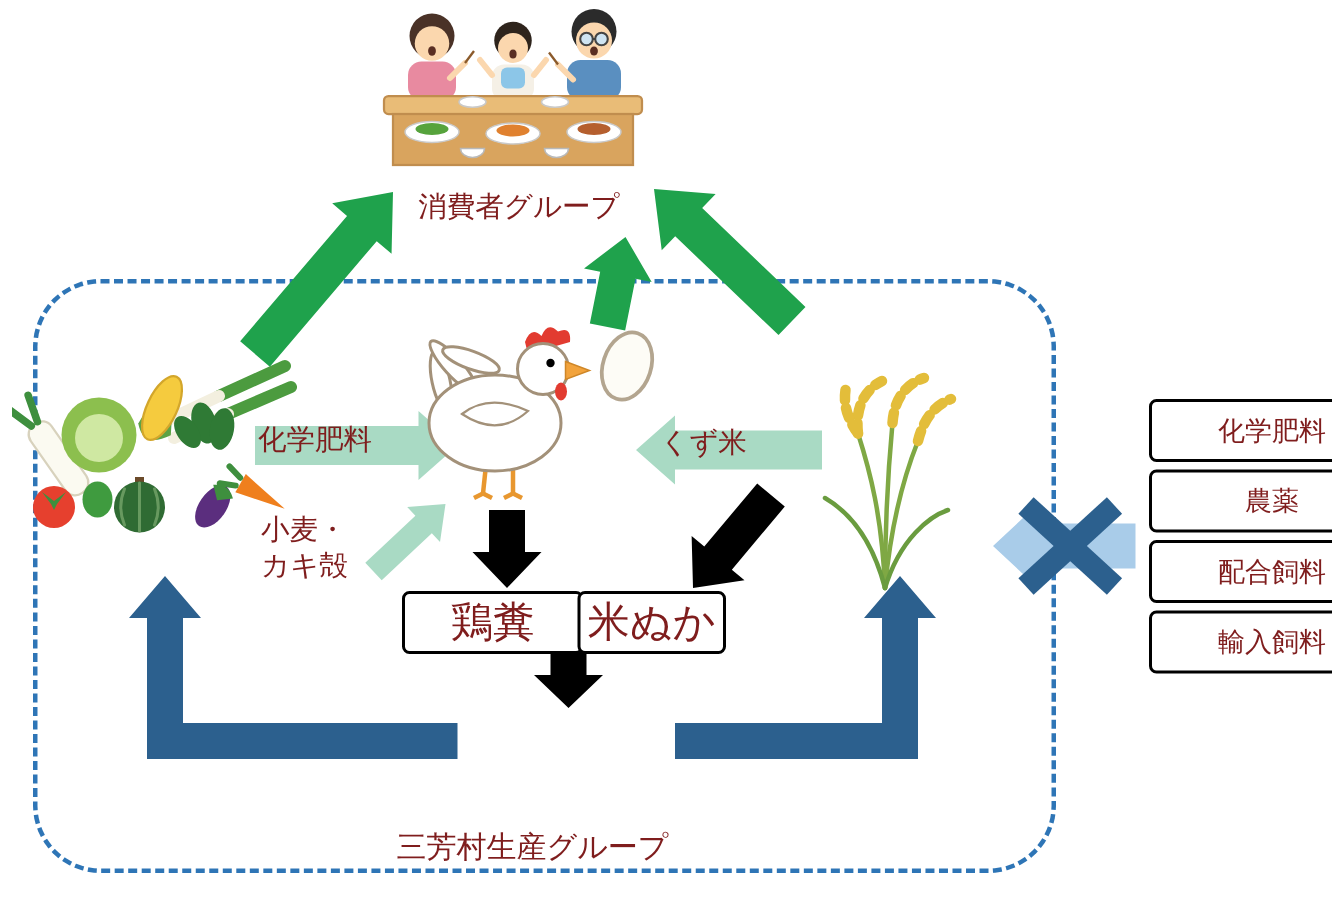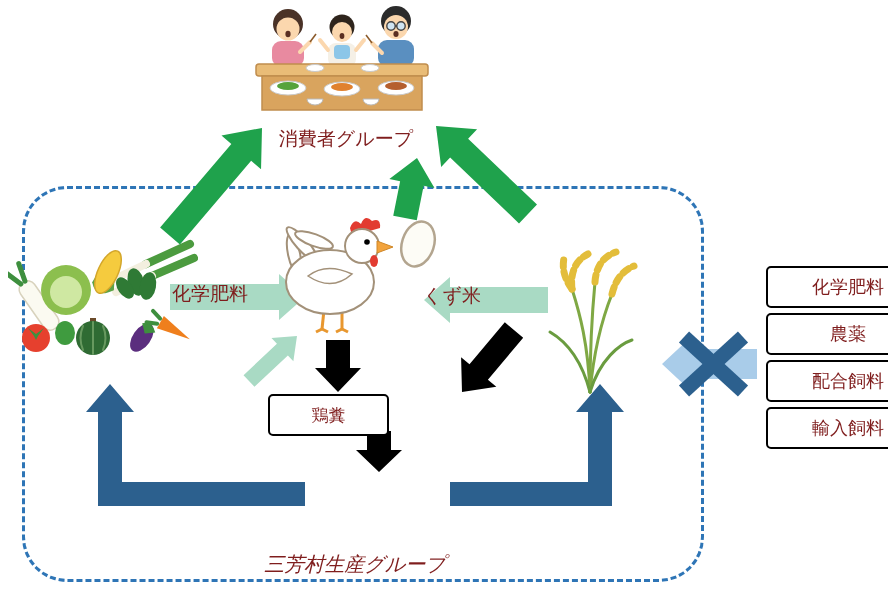--- a/index.html
+++ b/index.html
@@ -10,29 +10,29 @@
   .abs{position:absolute;}
   #producer-area{
     position:absolute;left:22px;top:186px;width:676px;height:390px;
     border:3px dashed #2E75B6;border-radius:45px;background:transparent;
   }
   #arrow-layer{position:absolute;left:0;top:0;width:888px;height:608px;}
   .label{position:absolute;font-size:19px;line-height:1.25;white-space:pre-line;}
   .center-text{text-align:center;}
   .node-box{
     position:absolute;background:#ffffff;border:2px solid #000;border-radius:5px;
-    display:flex;align-items:center;justify-content:center;font-size:17px;
+    display:flex;align-items:center;justify-content:center;font-size:28px;
   }
   .input-box{
     position:absolute;left:766px;width:112px;height:38px;background:#ffffff;
     border:2px solid #000;border-radius:5px;display:flex;align-items:center;
     justify-content:center;font-size:18px;padding-left:24px;
   }
   #consumer-label{position:absolute;left:238px;top:126px;width:216px;font-size:19px;line-height:1.4;}
-  #producer-label{position:absolute;left:240px;top:551px;width:230px;font-size:20px;text-align:center;font-style:italic;}
+  #producer-label{position:absolute;left:240px;top:551px;width:230px;font-size:20px;text-align:center;}
 </style>
 </head>
 <body>
 
 <div id="canvas">
 
   <div id="producer-area"></div>
 
   <svg class="abs" style="left:8px;top:230px" width="190" height="135" viewBox="0 0 190 135">
     <g stroke-linecap="round">
@@ -193,25 +193,28 @@
       <ellipse cx="120" cy="68" rx="9" ry="3.5" fill="#fff" stroke="#c9c9c9"></ellipse>
     </g>
   </svg>
 
   <div id="consumer-label" class="center-text">
     <div>消費者グループ</div>
   </div>
 
   <div class="label" style="left:172px;top:282px">化学肥料</div>
 
-  <div class="label" style="left:423px;top:284px">くず米</div>
-
+  <div class="label" style="left:440px;top:284px">くず米</div>
+
+  <div class="label" style="left:174px;top:342px">小麦・
+カキ殻</div>
 
   <div class="node-box" style="left:268px;top:394px;width:117px;height:38px">鶏糞</div>
 
+  <div class="node-box" style="left:385px;top:394px;width:95px;height:38px">米ぬか</div>
 
 
   <div class="input-box" style="top:266px">化学肥料</div>
   <div class="input-box" style="top:313px">農薬</div>
   <div class="input-box" style="top:360px">配合飼料</div>
   <div class="input-box" style="top:407px">輸入飼料</div>
 
   <div id="producer-label">三芳村生産グループ</div>
 </div>
 

